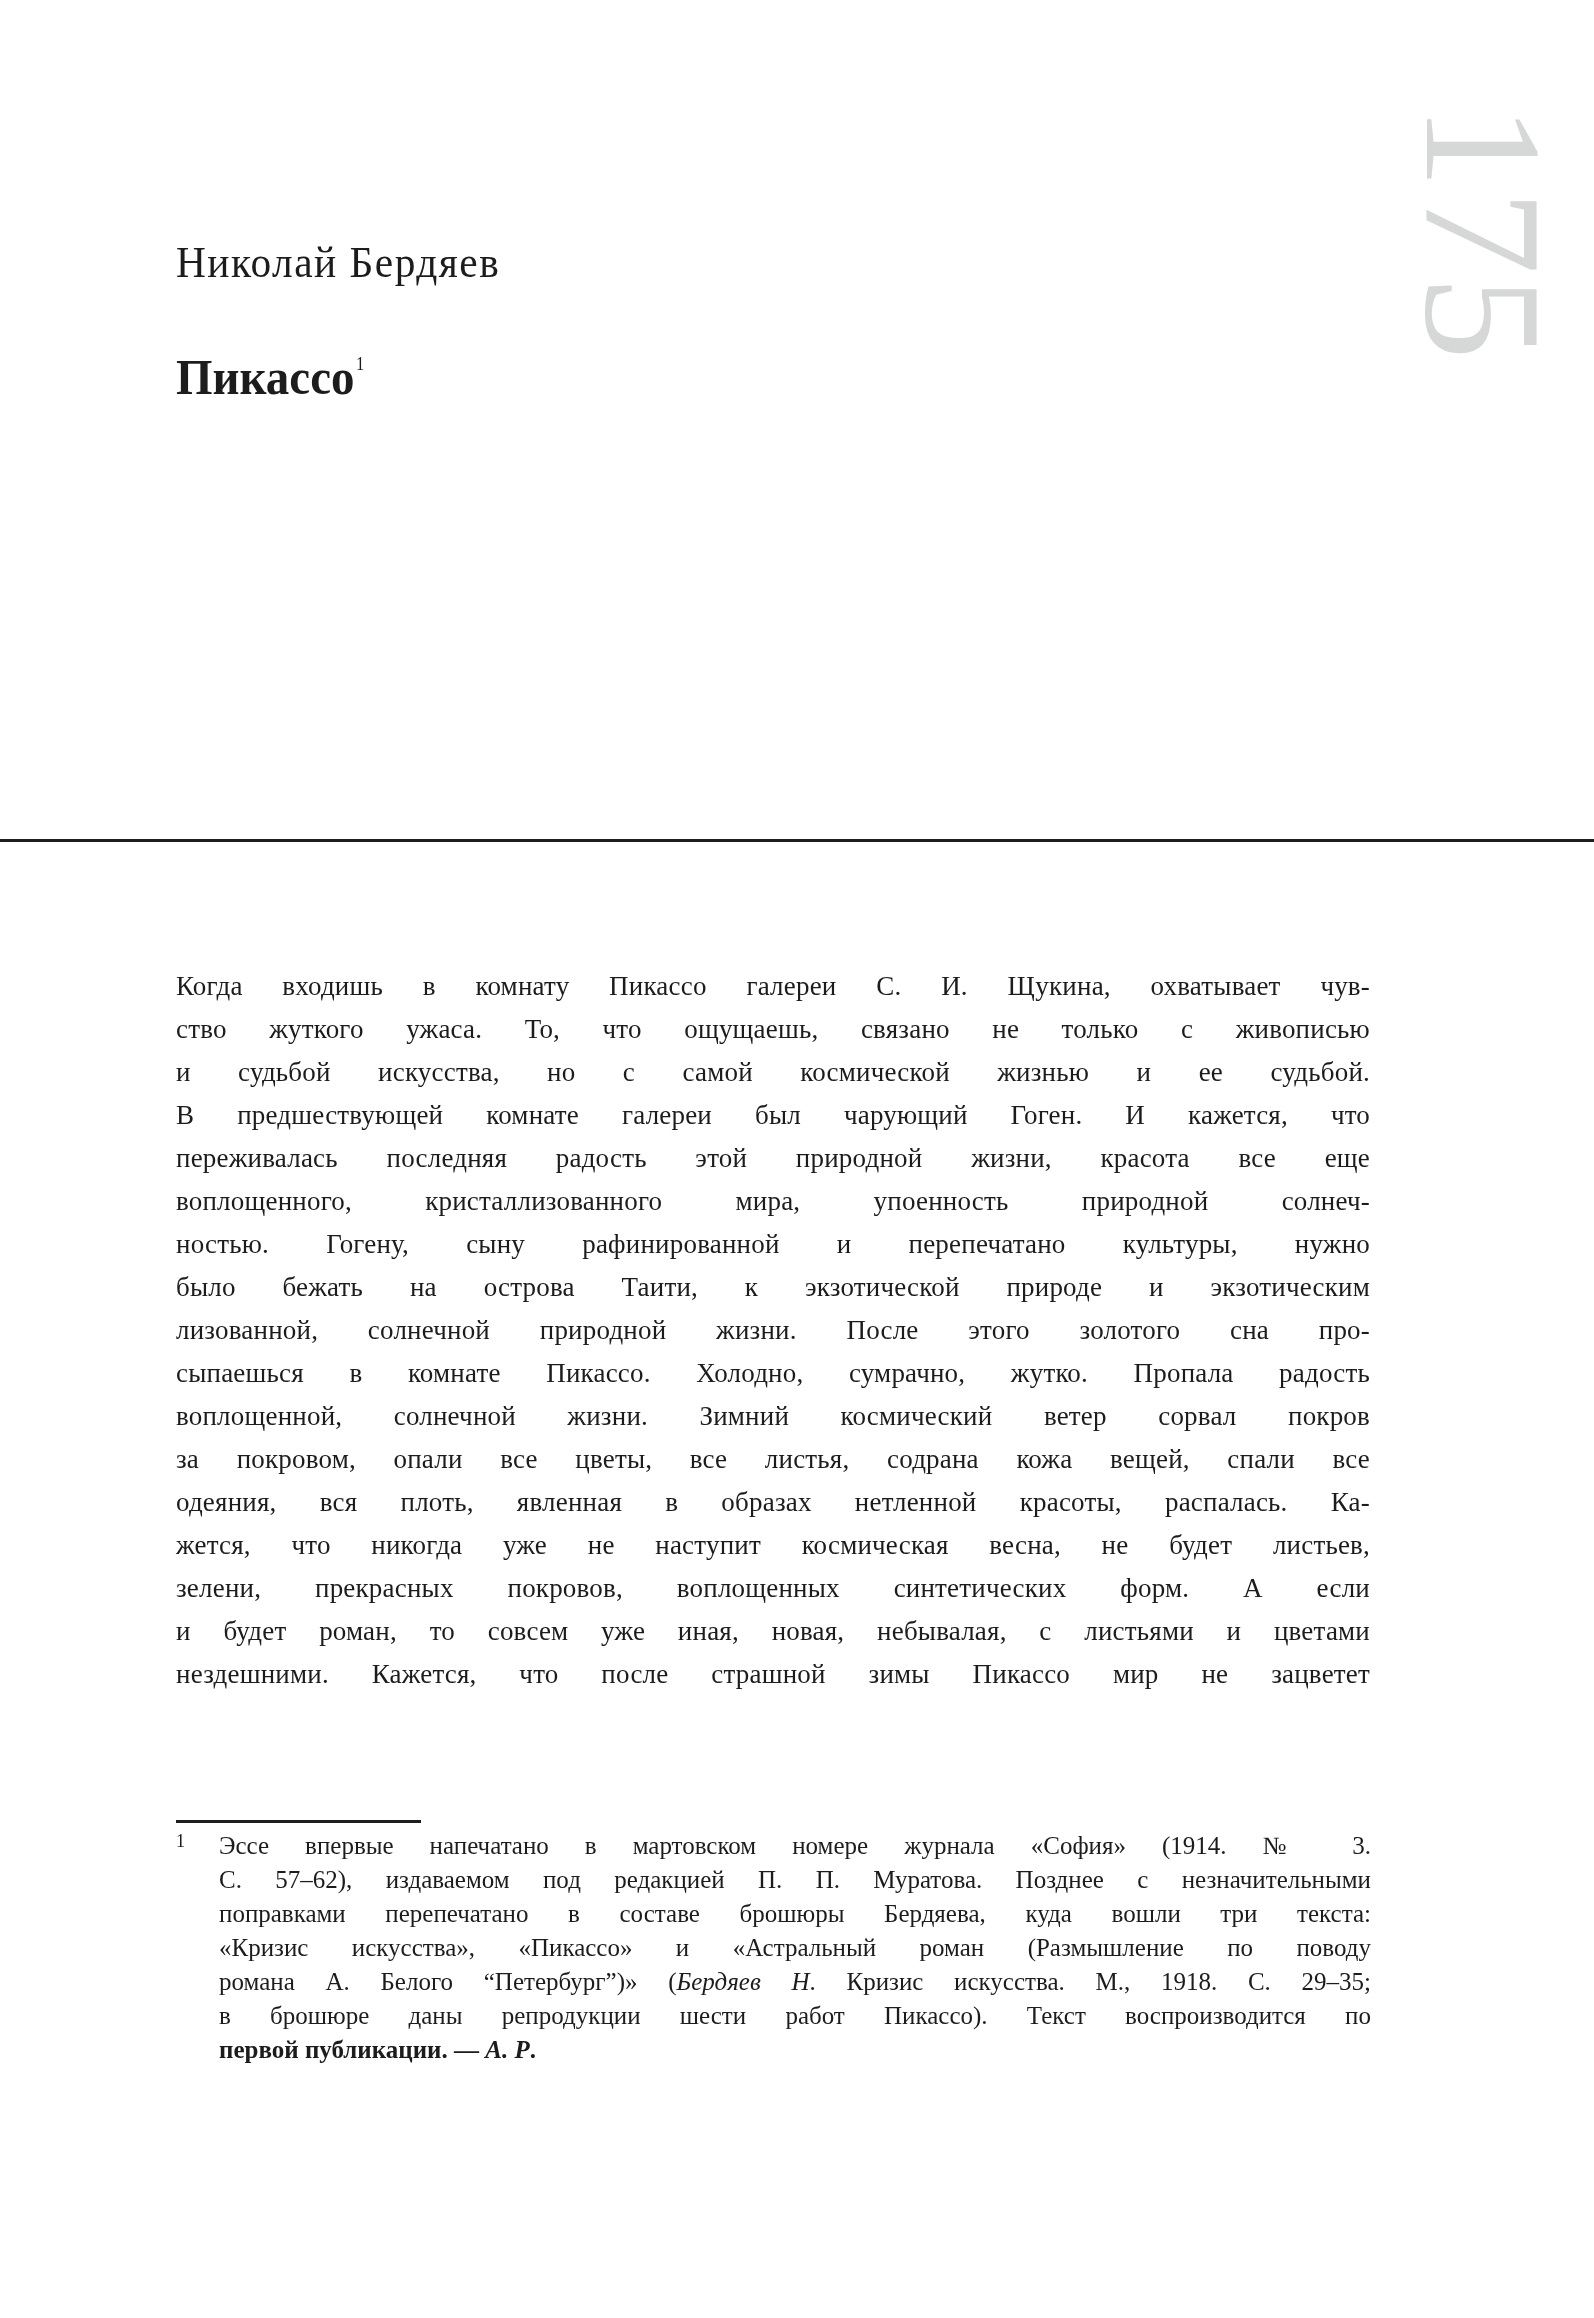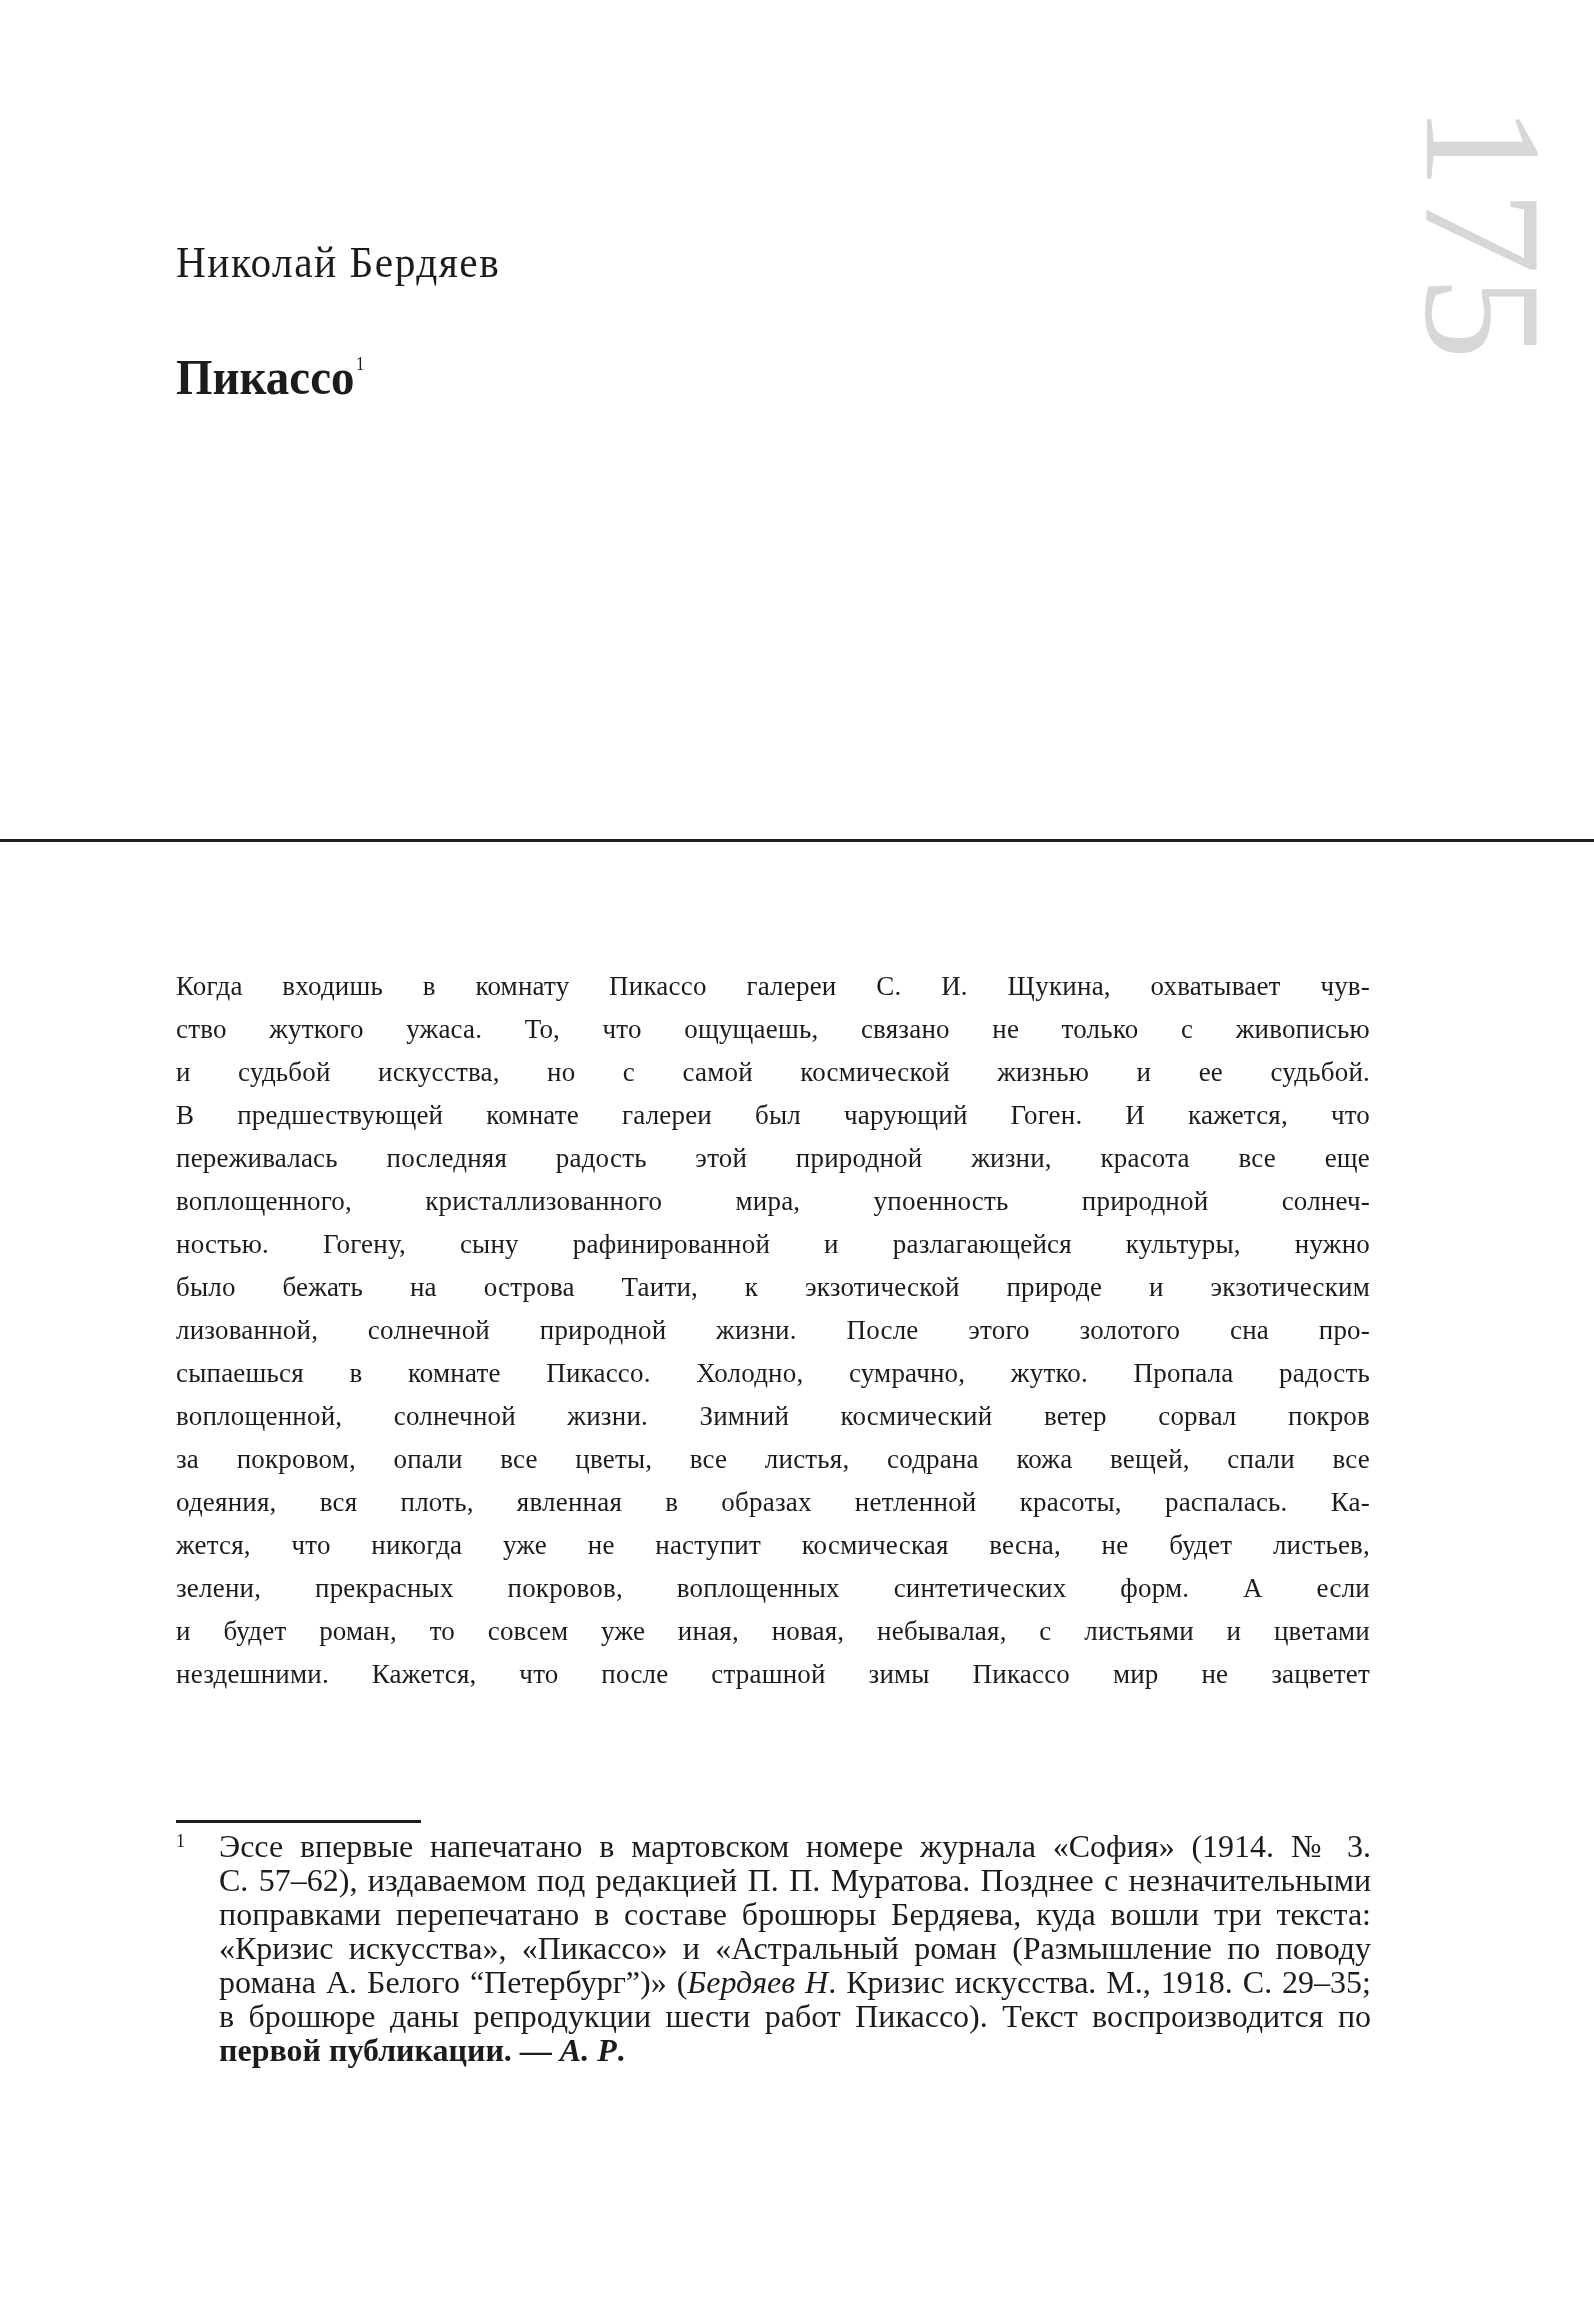--- a/index.html
+++ b/index.html
@@ -105,21 +105,21 @@
     }
     .footnote-lines {
       position: absolute;
       left: 43px;
       top: 0;
       width: 1152px;
     }
     .fn-line {
       display: block;
       height: 34px;
-      font-size: 32px;
+      font-size: 25px;
       line-height: 34px;
       white-space: nowrap;
       text-align: justify;
       text-align-last: justify;
     }
     .fn-line.last {
       text-align-last: left;
       font-weight: bold;
     }
     .fn-line i {
@@ -139,21 +139,21 @@
 
 <div class="section-rule"></div>
 
 <div class="body-text" id="body-text">
     <span class="body-line">Когда входишь в комнату Пикассо галереи С. И. Щукина, охватывает чув-</span>
     <span class="body-line">ство жуткого ужаса. То, что ощущаешь, связано не только с живописью</span>
     <span class="body-line">и судьбой искусства, но с самой космической жизнью и ее судьбой.</span>
     <span class="body-line">В предшествующей комнате галереи был чарующий Гоген. И кажется, что</span>
     <span class="body-line">переживалась последняя радость этой природной жизни, красота все еще</span>
     <span class="body-line">воплощенного, кристаллизованного мира, упоенность природной солнеч-</span>
-    <span class="body-line">ностью. Гогену, сыну рафинированной и разлагающейся культуры, нужно</span>
+    <span class="body-line">ностью. Гогену, сыну рафинированной и перепечатано культуры, нужно</span>
     <span class="body-line">было бежать на острова Таити, к экзотической природе и экзотическим</span>
     <span class="body-line">лизованной, солнечной природной жизни. После этого золотого сна про-</span>
     <span class="body-line">сыпаешься в комнате Пикассо. Холодно, сумрачно, жутко. Пропала радость</span>
     <span class="body-line">воплощенной, солнечной жизни. Зимний космический ветер сорвал покров</span>
     <span class="body-line">за покровом, опали все цветы, все листья, содрана кожа вещей, спали все</span>
     <span class="body-line">одеяния, вся плоть, явленная в образах нетленной красоты, распалась. Ка-</span>
     <span class="body-line">жется, что никогда уже не наступит космическая весна, не будет листьев,</span>
     <span class="body-line">зелени, прекрасных покровов, воплощенных синтетических форм. А если</span>
     <span class="body-line">и будет роман, то совсем уже иная, новая, небывалая, с листьями и цветами</span>
     <span class="body-line">нездешними. Кажется, что после страшной зимы Пикассо мир не зацветет</span>

